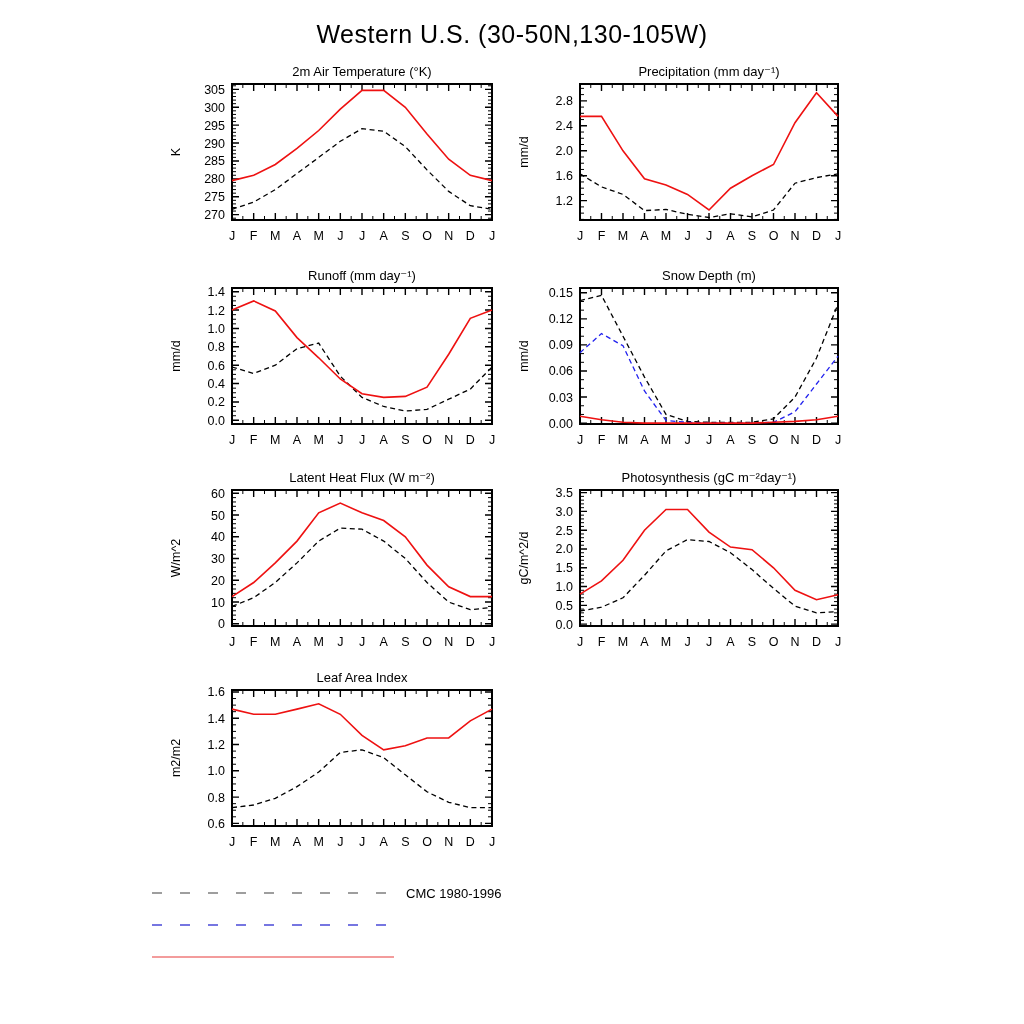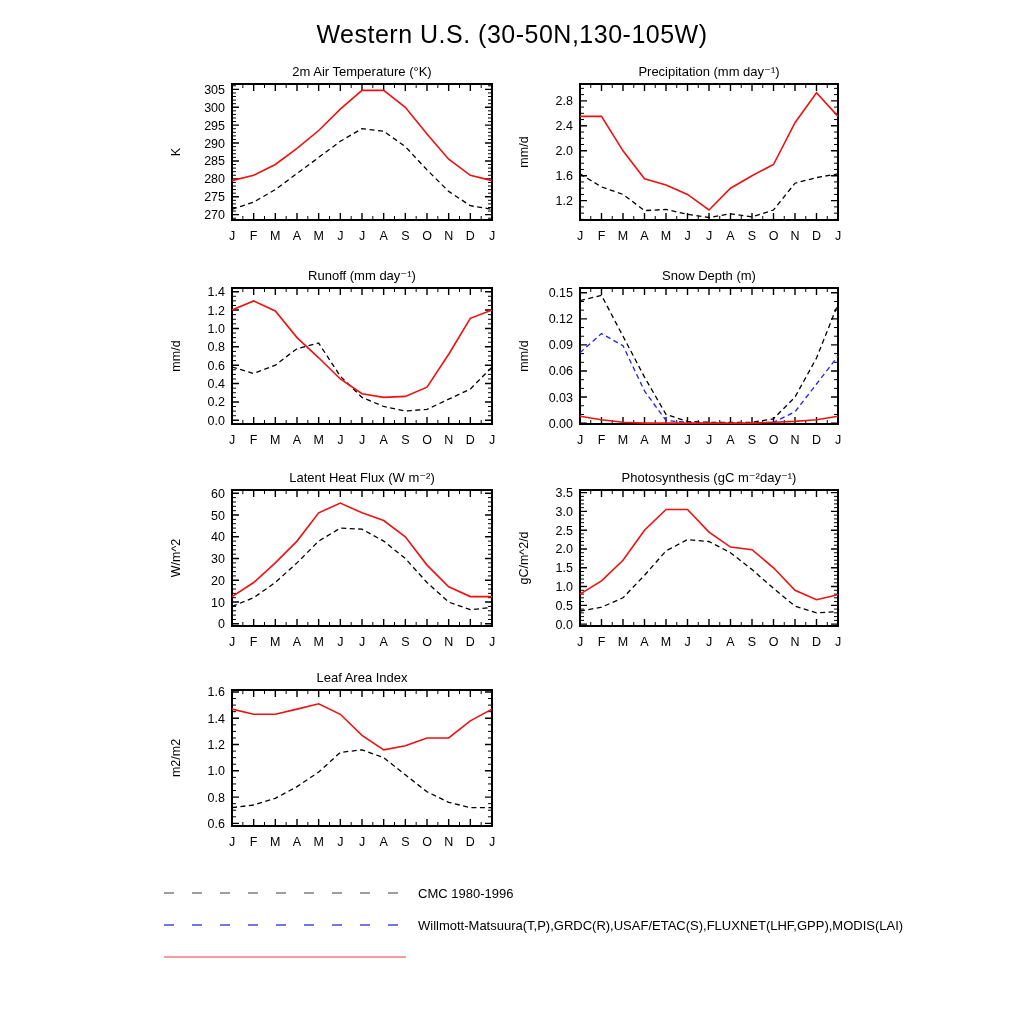--- a/index.html
+++ b/index.html
@@ -1,21 +1,21 @@
 <!DOCTYPE html>
 <html><head>
 <meta charset="utf-8">
 <style>
   html,body{margin:0;padding:0;background:#fff;}
   .page{position:relative;width:1024px;height:1024px;background:#ffffff;overflow:hidden;
         font-family:"Liberation Sans","DejaVu Sans",sans-serif;color:#000;padding-left:24px;}
   .main-title{position:absolute;top:20px;left:0;width:1024px;text-align:center;
               font-size:25px;letter-spacing:0.5px;}
   #charts-svg{position:absolute;top:0;left:0;}
-  .legend{position:absolute;left:164px;top:877px;}
+  .legend{position:absolute;left:152px;top:877px;}
   .legend-row{display:flex;align-items:center;height:32px;}
   .legend-label{font-size:13px;margin-left:12px;white-space:nowrap;}
   .swatch{flex:0 0 auto;}
   .swatch line.dashed{stroke-dasharray:10 18;}
   .swatch line{stroke-width:1.4;}
   text{fill:#000;}
 </style>
 </head>
 <body>
 
@@ -232,21 +232,20 @@
     <div class="legend-row">
       <svg class="swatch" width="242" height="6">
         <line class="dashed" x1="0" y1="3" x2="242" y2="3" stroke="#7f7f7f"></line>
       </svg>
       <span class="legend-label">CMC 1980-1996</span>
     </div>
     <div class="legend-row">
       <svg class="swatch" width="242" height="6">
         <line class="dashed" x1="0" y1="3" x2="242" y2="3" stroke="#4a4ad8"></line>
       </svg>
-      <span class="legend-label">Willmott-Matsuura(T,P),GRDC(R),USAF/ETAC(S),FLUXNET(LHF,GPP),MODIS(LAI)</span>
     </div>
     <div class="legend-row">
       <svg class="swatch" width="242" height="6">
         <line x1="0" y1="3" x2="242" y2="3" stroke="#ef7b7b"></line>
       </svg>
     </div>
   </div>
 </div>
 
 </body></html>

